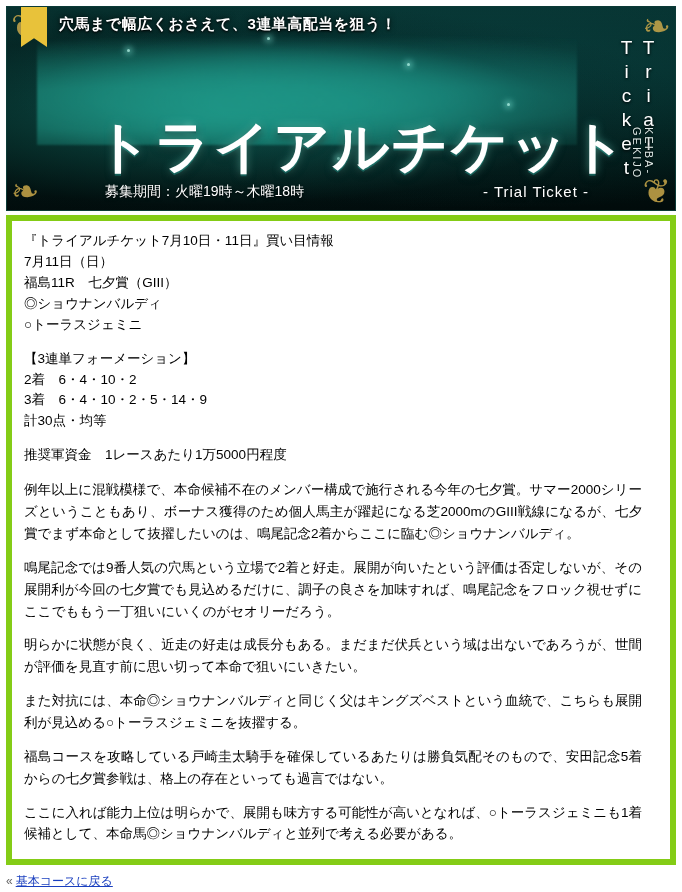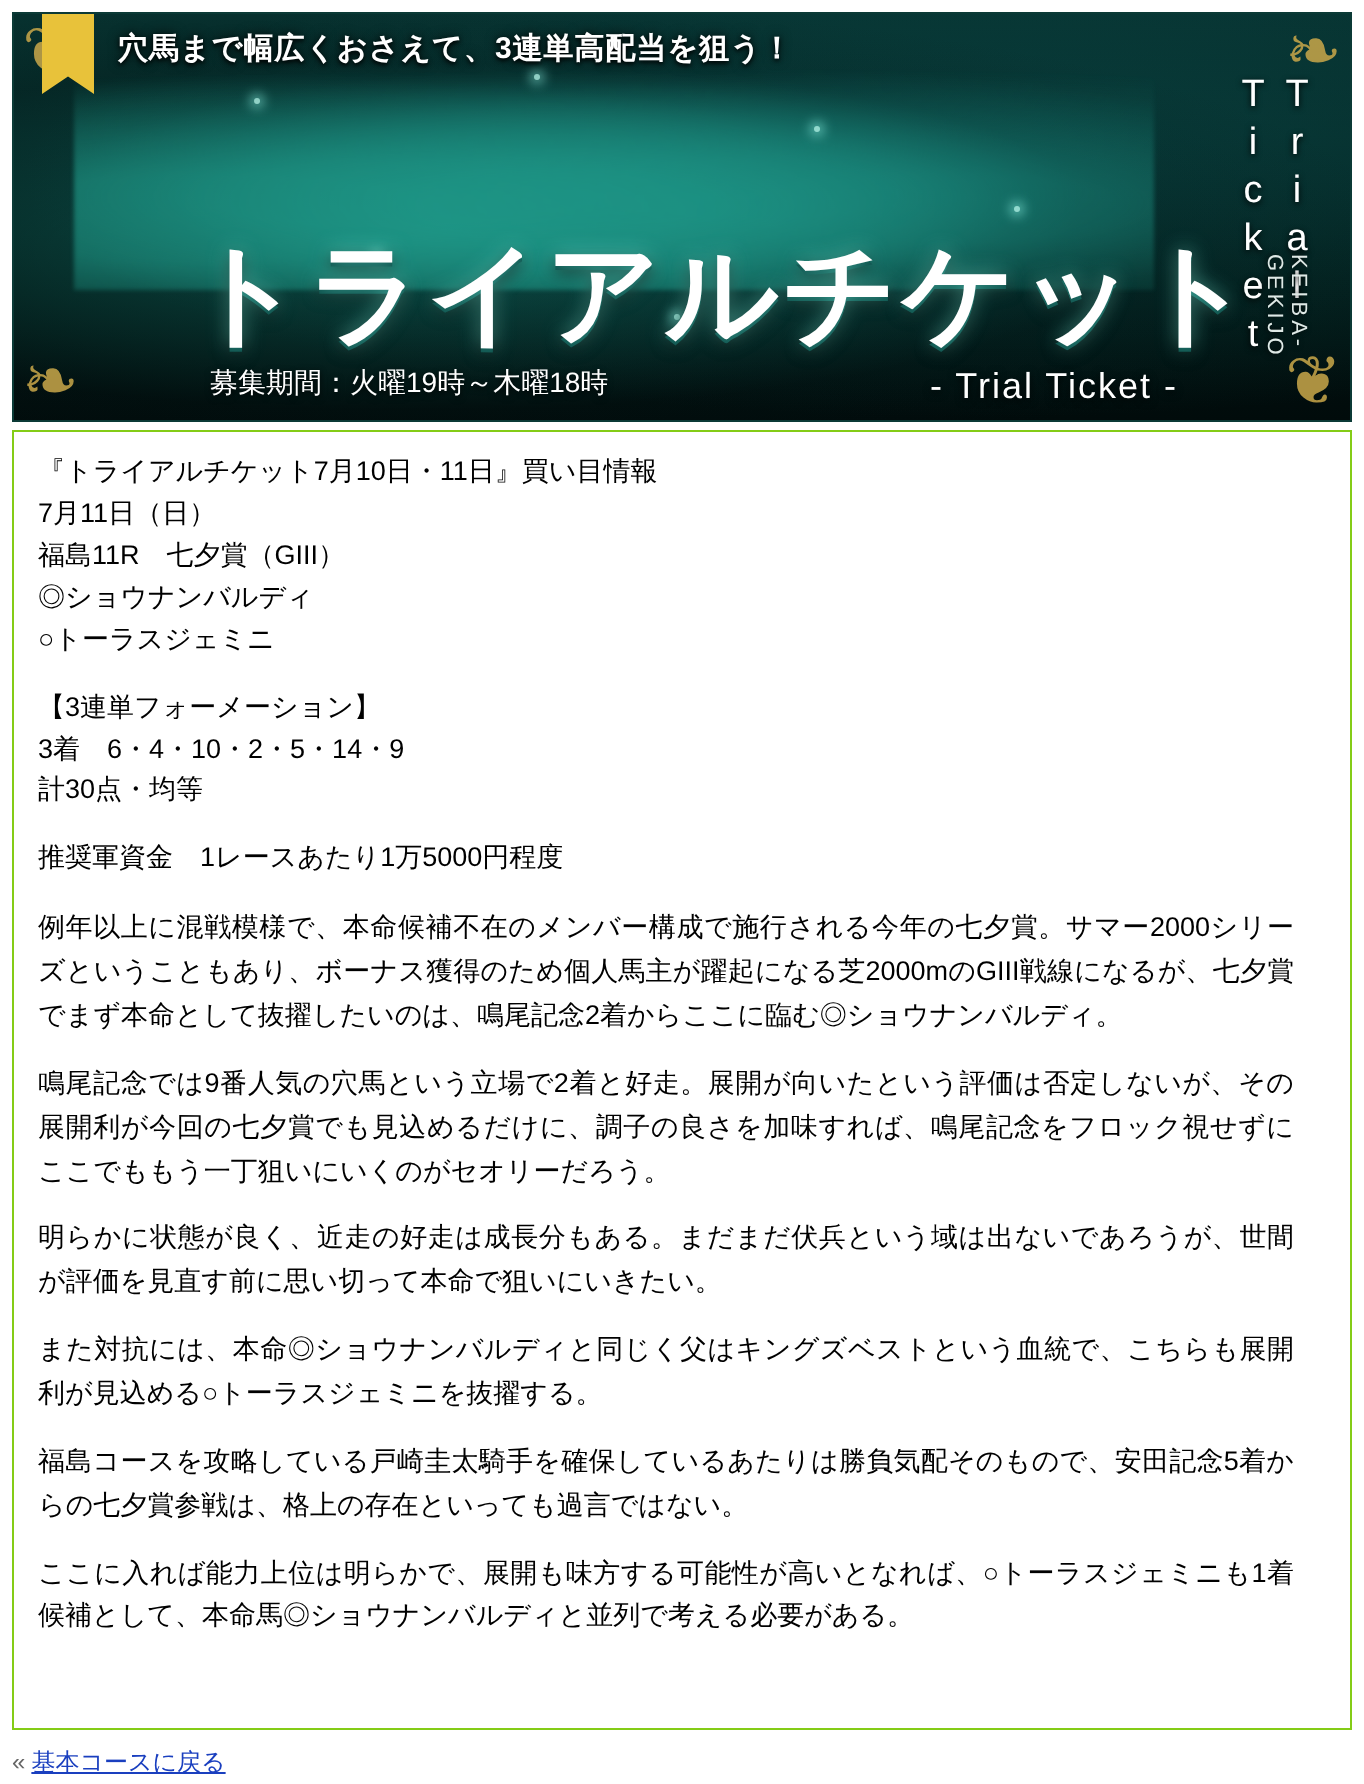--- a/index.html
+++ b/index.html
@@ -97,21 +97,21 @@
     letter-spacing: 2px;
     text-shadow:
       0 0 10px rgba(120,255,235,.55),
       0 2px 0 #0a4b46,
       0 3px 8px rgba(0,0,0,.9);
     white-space: nowrap;
   }
   .title-sub {
     position: absolute;
     right: 86px; top: 176px;
-    font-size: 18px;
+    font-size: 15px;
     color: #ffffff;
     letter-spacing: 1px;
     text-shadow: 0 1px 4px #000;
     white-space: nowrap;
   }
   .period {
     position: absolute;
     left: 98px; top: 176px;
     font-size: 14px;
     font-weight: normal;
@@ -136,21 +136,21 @@
     font-size: 11px;
     writing-mode: vertical-rl;
     letter-spacing: 2px;
     text-shadow: 0 1px 3px #000;
   }
 
   
   .panel {
     width: 670px;
     margin-top: 4px;
-    border: 1px solid #84cc16;
+    border: 6px solid #84cc16;
     background: #fff;
     box-sizing: border-box;
     padding: 10px 12px 8px 12px;
     height: 650px;
     overflow: hidden;
   }
   .t {
     font-size: 13.5px;
     line-height: 1.55;
     white-space: pre-wrap;
@@ -213,20 +213,21 @@
   <div class="panel">
     <p class="t">『トライアルチケット7月10日・11日』買い目情報</p>
     <p class="t">7月11日（日）</p>
     <p class="t">福島11R　七夕賞（GIII）</p>
     <p class="t">◎ショウナンバルディ</p>
     <p class="t">○トーラスジェミニ</p>
 
     <div class="gap"></div>
 
     <p class="t">【3連単フォーメーション】</p>
+    <p class="t">2着　6・4・10・2</p>
     <p class="t">3着　6・4・10・2・5・14・9</p>
     <p class="t">計30点・均等</p>
 
     <div class="gap"></div>
 
     <p class="t">推奨軍資金　1レースあたり1万5000円程度</p>
 
     <div class="gap"></div>
 
 

